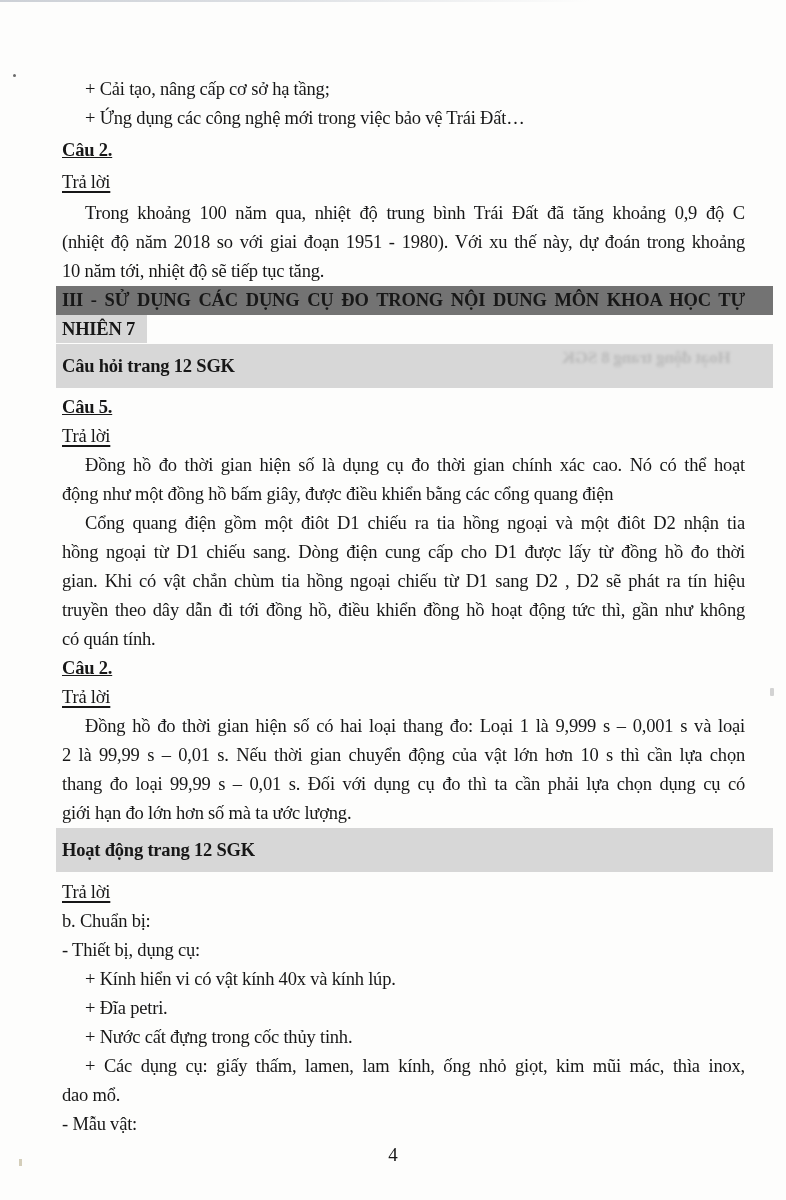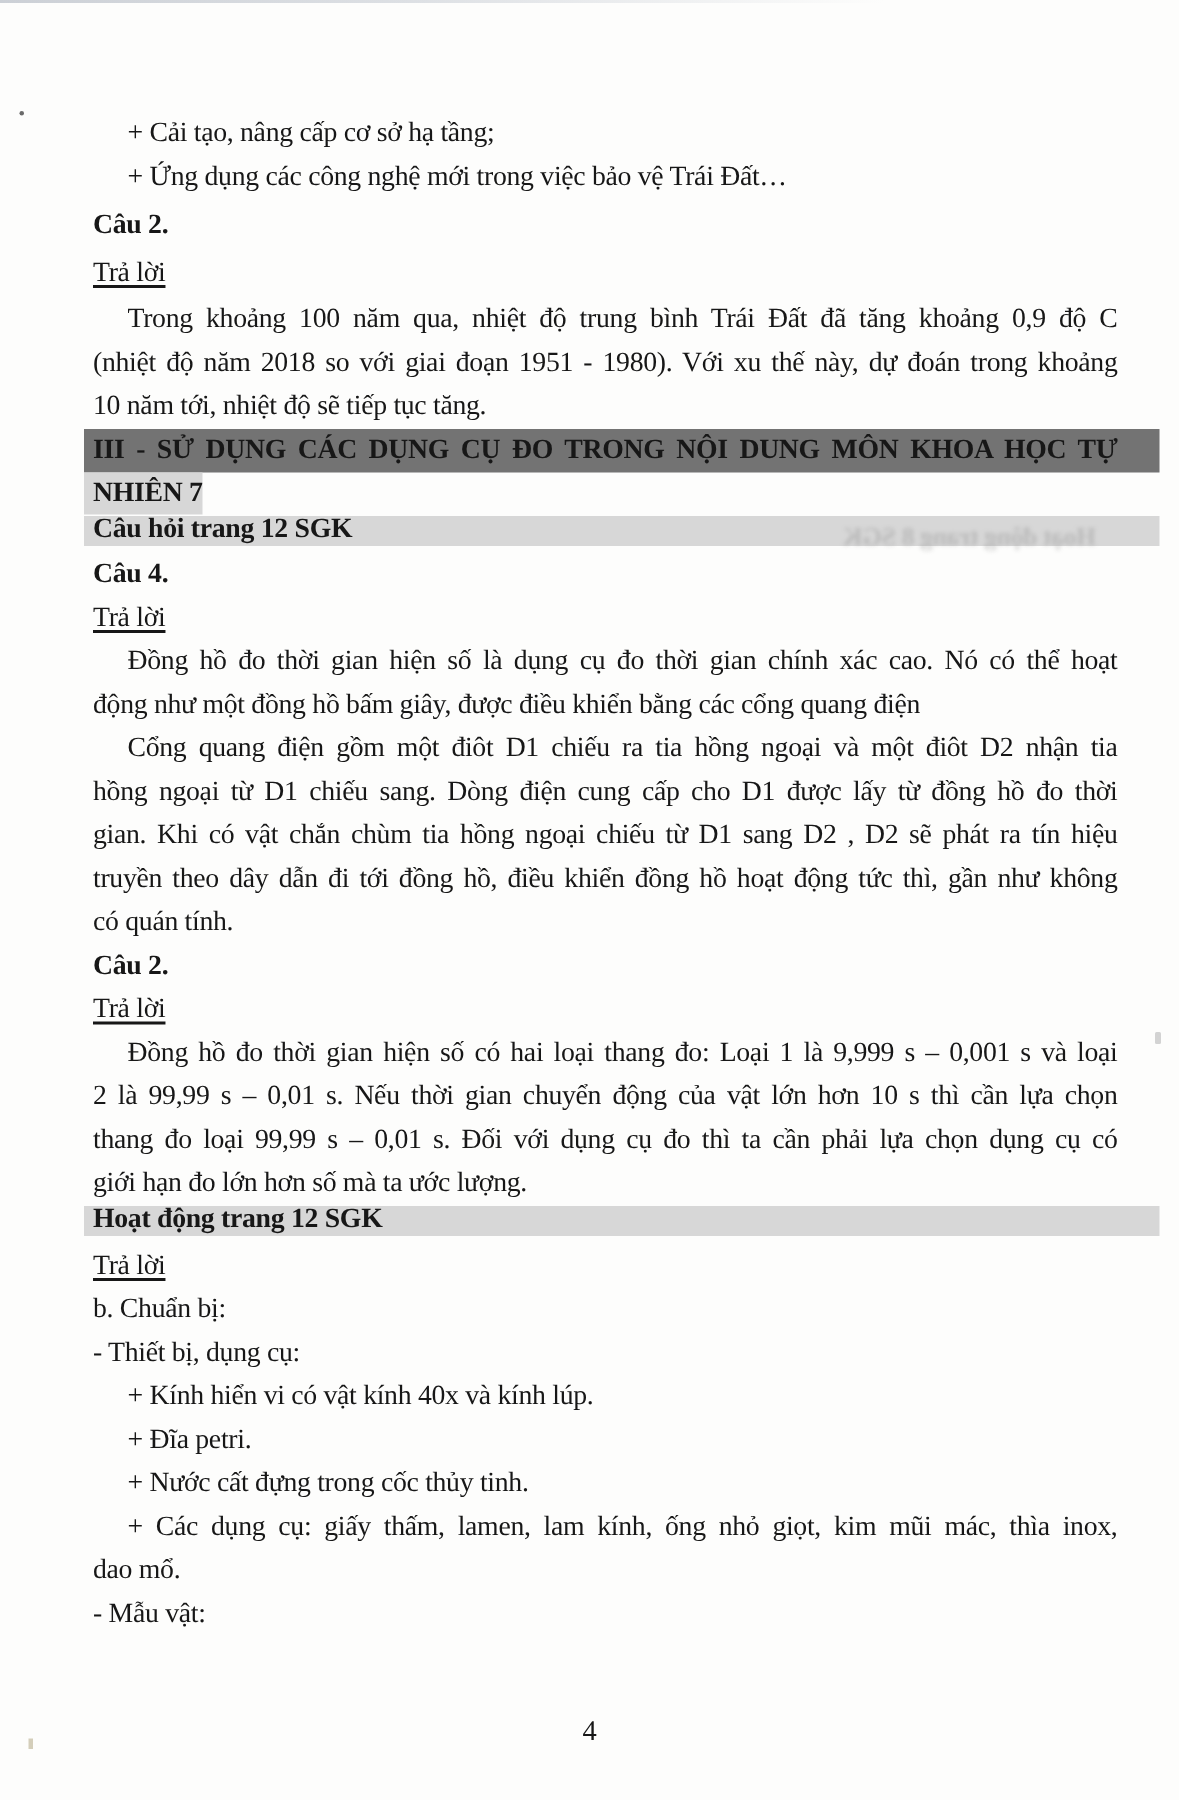--- a/index.html
+++ b/index.html
@@ -25,44 +25,44 @@
 
   .content {
     position:absolute; left:62px; top:72px; width:683px;
     font-size:18.5px;
     letter-spacing:-0.2px;
   }
   .ln { line-height:29px; white-space:nowrap; }
   .j  { text-align:justify; text-align-last:justify; }
   .ind  { text-indent:23px; }
   .hang { padding-left:23px; }
-  .bold { font-weight:bold; }
+  .bold { font-weight:bold;text-decoration:underline; }
   .und  { text-decoration:underline; text-underline-offset:3px; text-decoration-thickness:1.5px; }
   .mt2 { margin-top:2px; } .mt3 { margin-top:3px; }
   .mt5 { margin-top:5px; } .mt6 { margin-top:6px; }
 
   .sec-line1 {
     font-weight:bold;
     background:#737373;
     margin-left:-6px; padding-left:6px;
     margin-right:-28px; padding-right:28px;
     text-align:justify; text-align-last:justify;
   }
   .sec-line2 .hl {
     font-weight:bold;
     background:#d7d7d7;
-    padding:4px 0 4px 6px; margin-left:-6px;
+    padding:4px 12px 4px 6px; margin-left:-6px;
   }
   .bar {
     position:relative;
-    height:20px;
+    height:44px;
     background:#d7d7d7;
     margin-left:-6px; padding-left:6px;
     margin-right:-28px;
-    display:flex; align-items:flex-end;
+    display:flex; align-items:center;
     font-weight:bold;
   }
   .bar .ghost {
     position:absolute; right:42px; top:4px;
     transform:scaleX(-1);
     filter:blur(1.4px);
     color:#8d8d8d; opacity:.4;
     font-weight:bold; font-size:17px;
   }
   .page-number {
@@ -92,21 +92,21 @@
     <div class="ln">10 năm tới, nhiệt độ sẽ tiếp tục tăng.</div>
 
     <div class="ln sec-line1">III - SỬ DỤNG CÁC DỤNG CỤ ĐO TRONG NỘI DUNG MÔN KHOA HỌC TỰ</div>
     <div class="ln sec-line2"><span class="hl">NHIÊN 7</span></div>
 
     <div class="bar">
       <span>Câu hỏi trang 12 SGK</span>
       <span class="ghost">Hoạt động trang 8 SGK</span>
     </div>
 
-    <div class="ln bold mt5">Câu 4.</div>
+    <div class="ln bold mt5">Câu 5.</div>
     <div class="ln und">Trả lời</div>
 
     <div class="ln j ind">Đồng hồ đo thời gian hiện số là dụng cụ đo thời gian chính xác cao. Nó có thể hoạt</div>
     <div class="ln">động như một đồng hồ bấm giây, được điều khiển bằng các cổng quang điện</div>
 
     <div class="ln j ind">Cổng quang điện gồm một điôt D1 chiếu ra tia hồng ngoại và một điôt D2 nhận tia</div>
     <div class="ln j">hồng ngoại từ D1 chiếu sang. Dòng điện cung cấp cho D1 được lấy từ đồng hồ đo thời</div>
     <div class="ln j">gian. Khi có vật chắn chùm tia hồng ngoại chiếu từ D1 sang D2 , D2 sẽ phát ra tín hiệu</div>
     <div class="ln j">truyền theo dây dẫn đi tới đồng hồ, điều khiển đồng hồ hoạt động tức thì, gần như không</div>
     <div class="ln">có quán tính.</div>

